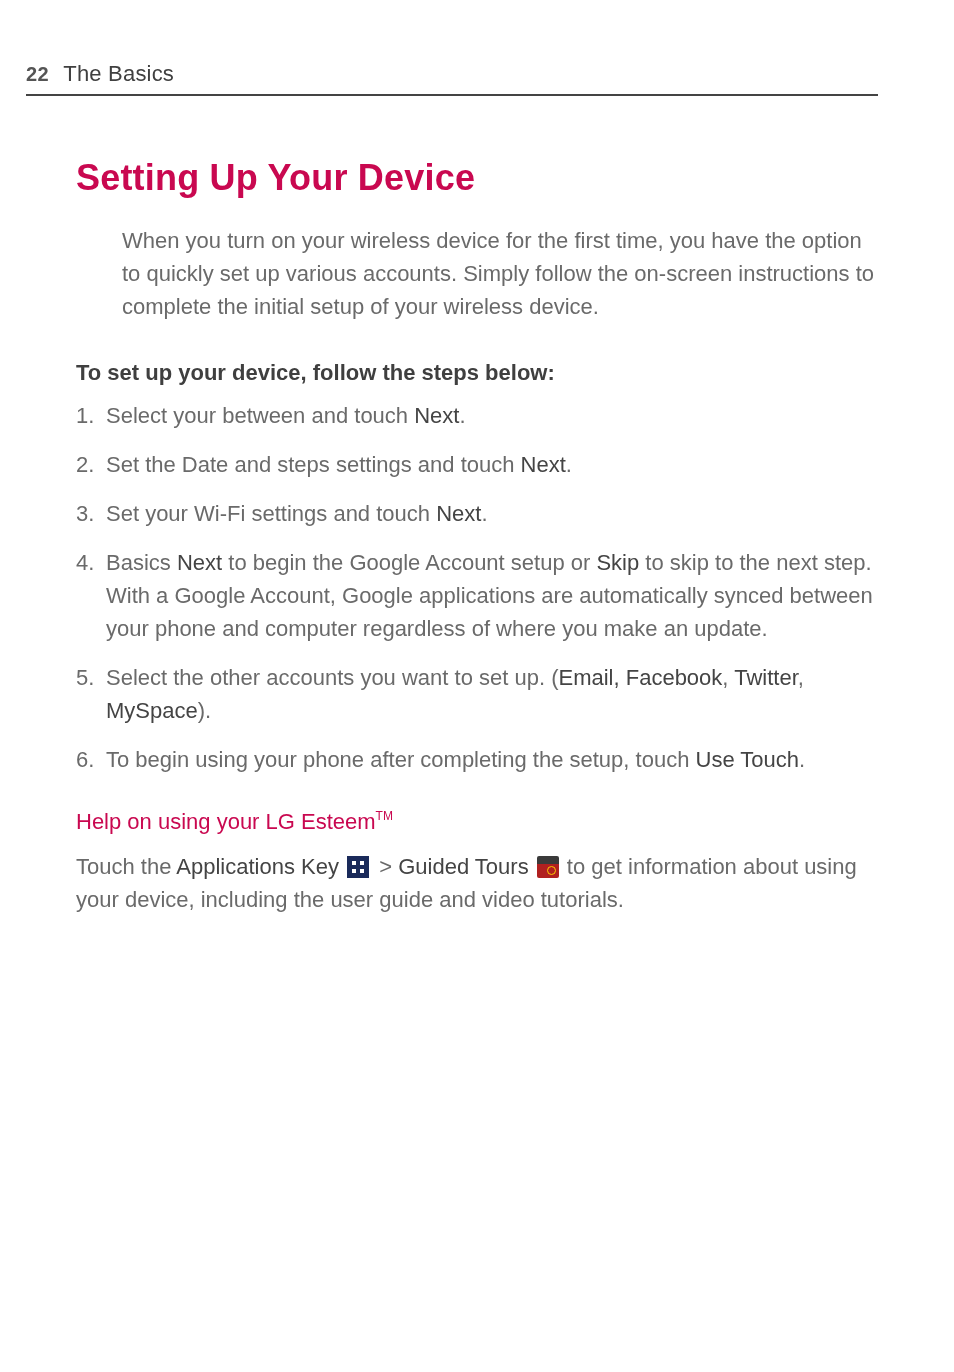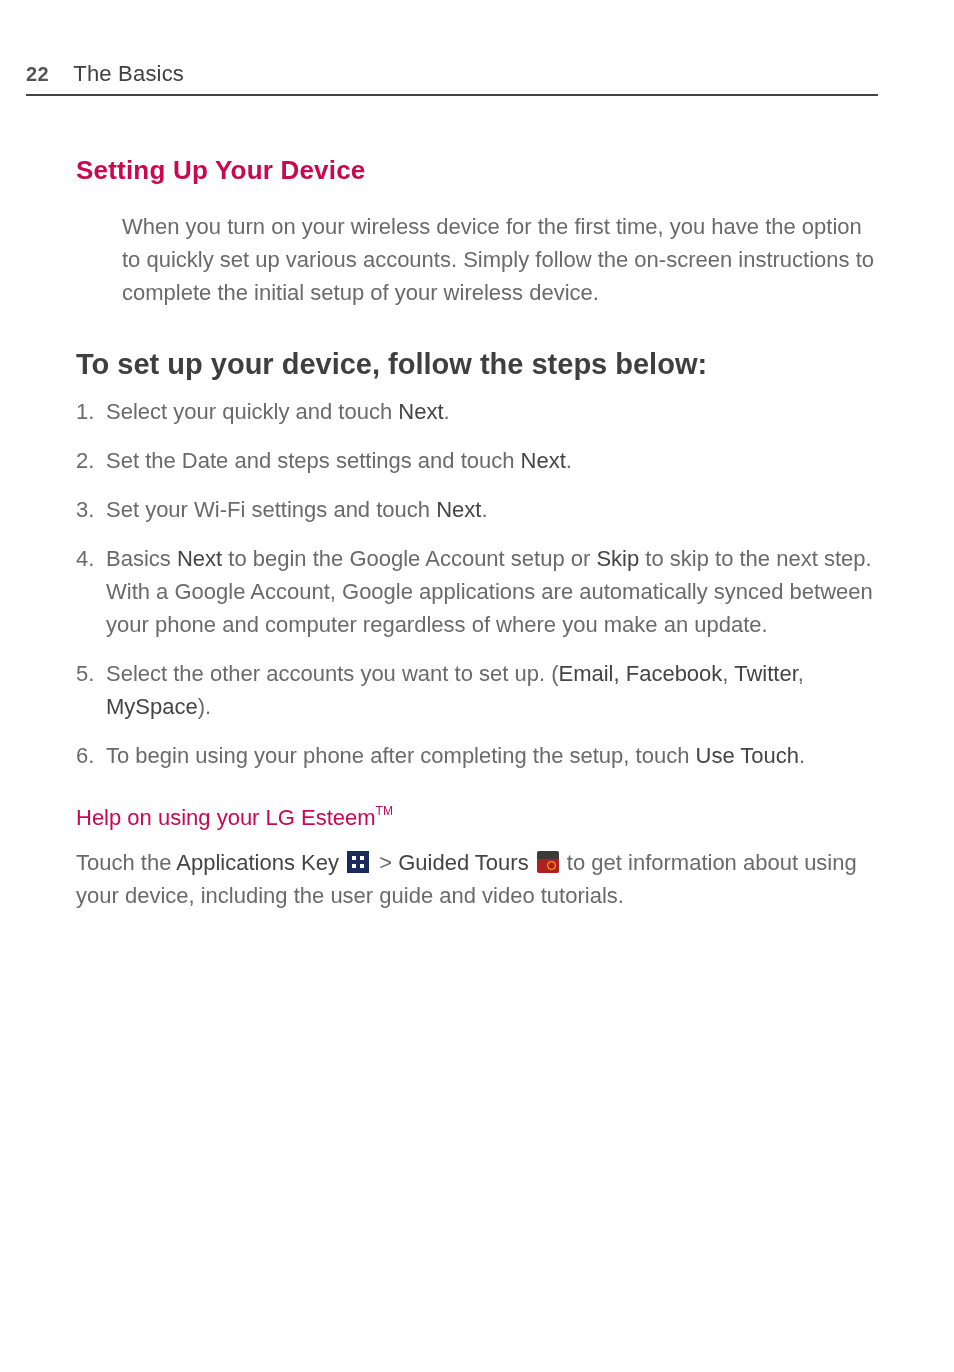--- a/index.html
+++ b/index.html
@@ -16,51 +16,51 @@
       padding: 58px 76px 0 76px;
       font-size: 22px;
       line-height: 1.45;
     }
     .header-line {
       display: flex;
       align-items: baseline;
       border-bottom: 2px solid #444;
       padding-bottom: 4px;
       margin-bottom: 56px;
-      gap: 24px;
+      gap: 14px;
       margin-left: -50px;
       padding-left: 0;
     }
     .page-number {
       font-size: 20px;
       color: #555;
       font-weight: 600;
       letter-spacing: 0.5px;
     }
     .section-name {
       font-size: 22px;
       color: #404040;
       letter-spacing: 0.2px;
     }
     .main-heading {
       color: #c90850;
-      font-size: 26px;
+      font-size: 36px;
       font-weight: 700;
       margin-bottom: 20px;
       letter-spacing: 0.2px;
     }
     .intro {
       margin-bottom: 34px;
       line-height: 1.5;
       margin-left: 46px;
     }
     .sub-heading-bold {
       color: #3f3f3f;
       font-weight: 700;
-      font-size: 29px;
+      font-size: 22px;
       margin-bottom: 10px;
     }
     ol.steps {
       list-style: none;
       counter-reset: step;
       padding-left: 0;
       margin-bottom: 30px;
     }
     ol.steps > li {
       counter-increment: step;
@@ -142,21 +142,21 @@
 </div>
 
 <h1 class="main-heading">Setting Up Your Device</h1>
 
 <p class="intro">When you turn on your wireless device for the first time, you have the option to quickly set up various accounts. Simply follow the on-screen instructions to complete the initial setup of your wireless device.</p>
 
 <div class="sub-heading-bold">To set up your device, follow the steps below:</div>
 
 <ol class="steps">
   <li>
-    <span>Select your quickly and touch </span><span class="strong-dark">Next</span><span>.</span>
+    <span>Select your between and touch </span><span class="strong-dark">Next</span><span>.</span>
   </li>
   <li>
     <span>Set the Date and steps settings and touch </span><span class="strong-dark">Next</span><span>.</span>
   </li>
   <li>
     <span>Set your Wi-Fi settings and touch </span><span class="strong-dark">Next</span><span>.</span>
   </li>
   <li>
     <span>Basics </span><span class="strong-dark">Next</span><span> to begin the Google Account setup or </span><span class="strong-dark">Skip</span><span> to skip to the next step. With a Google Account, Google applications are automatically synced between your phone and computer regardless of where you make an update.</span>
   </li>

